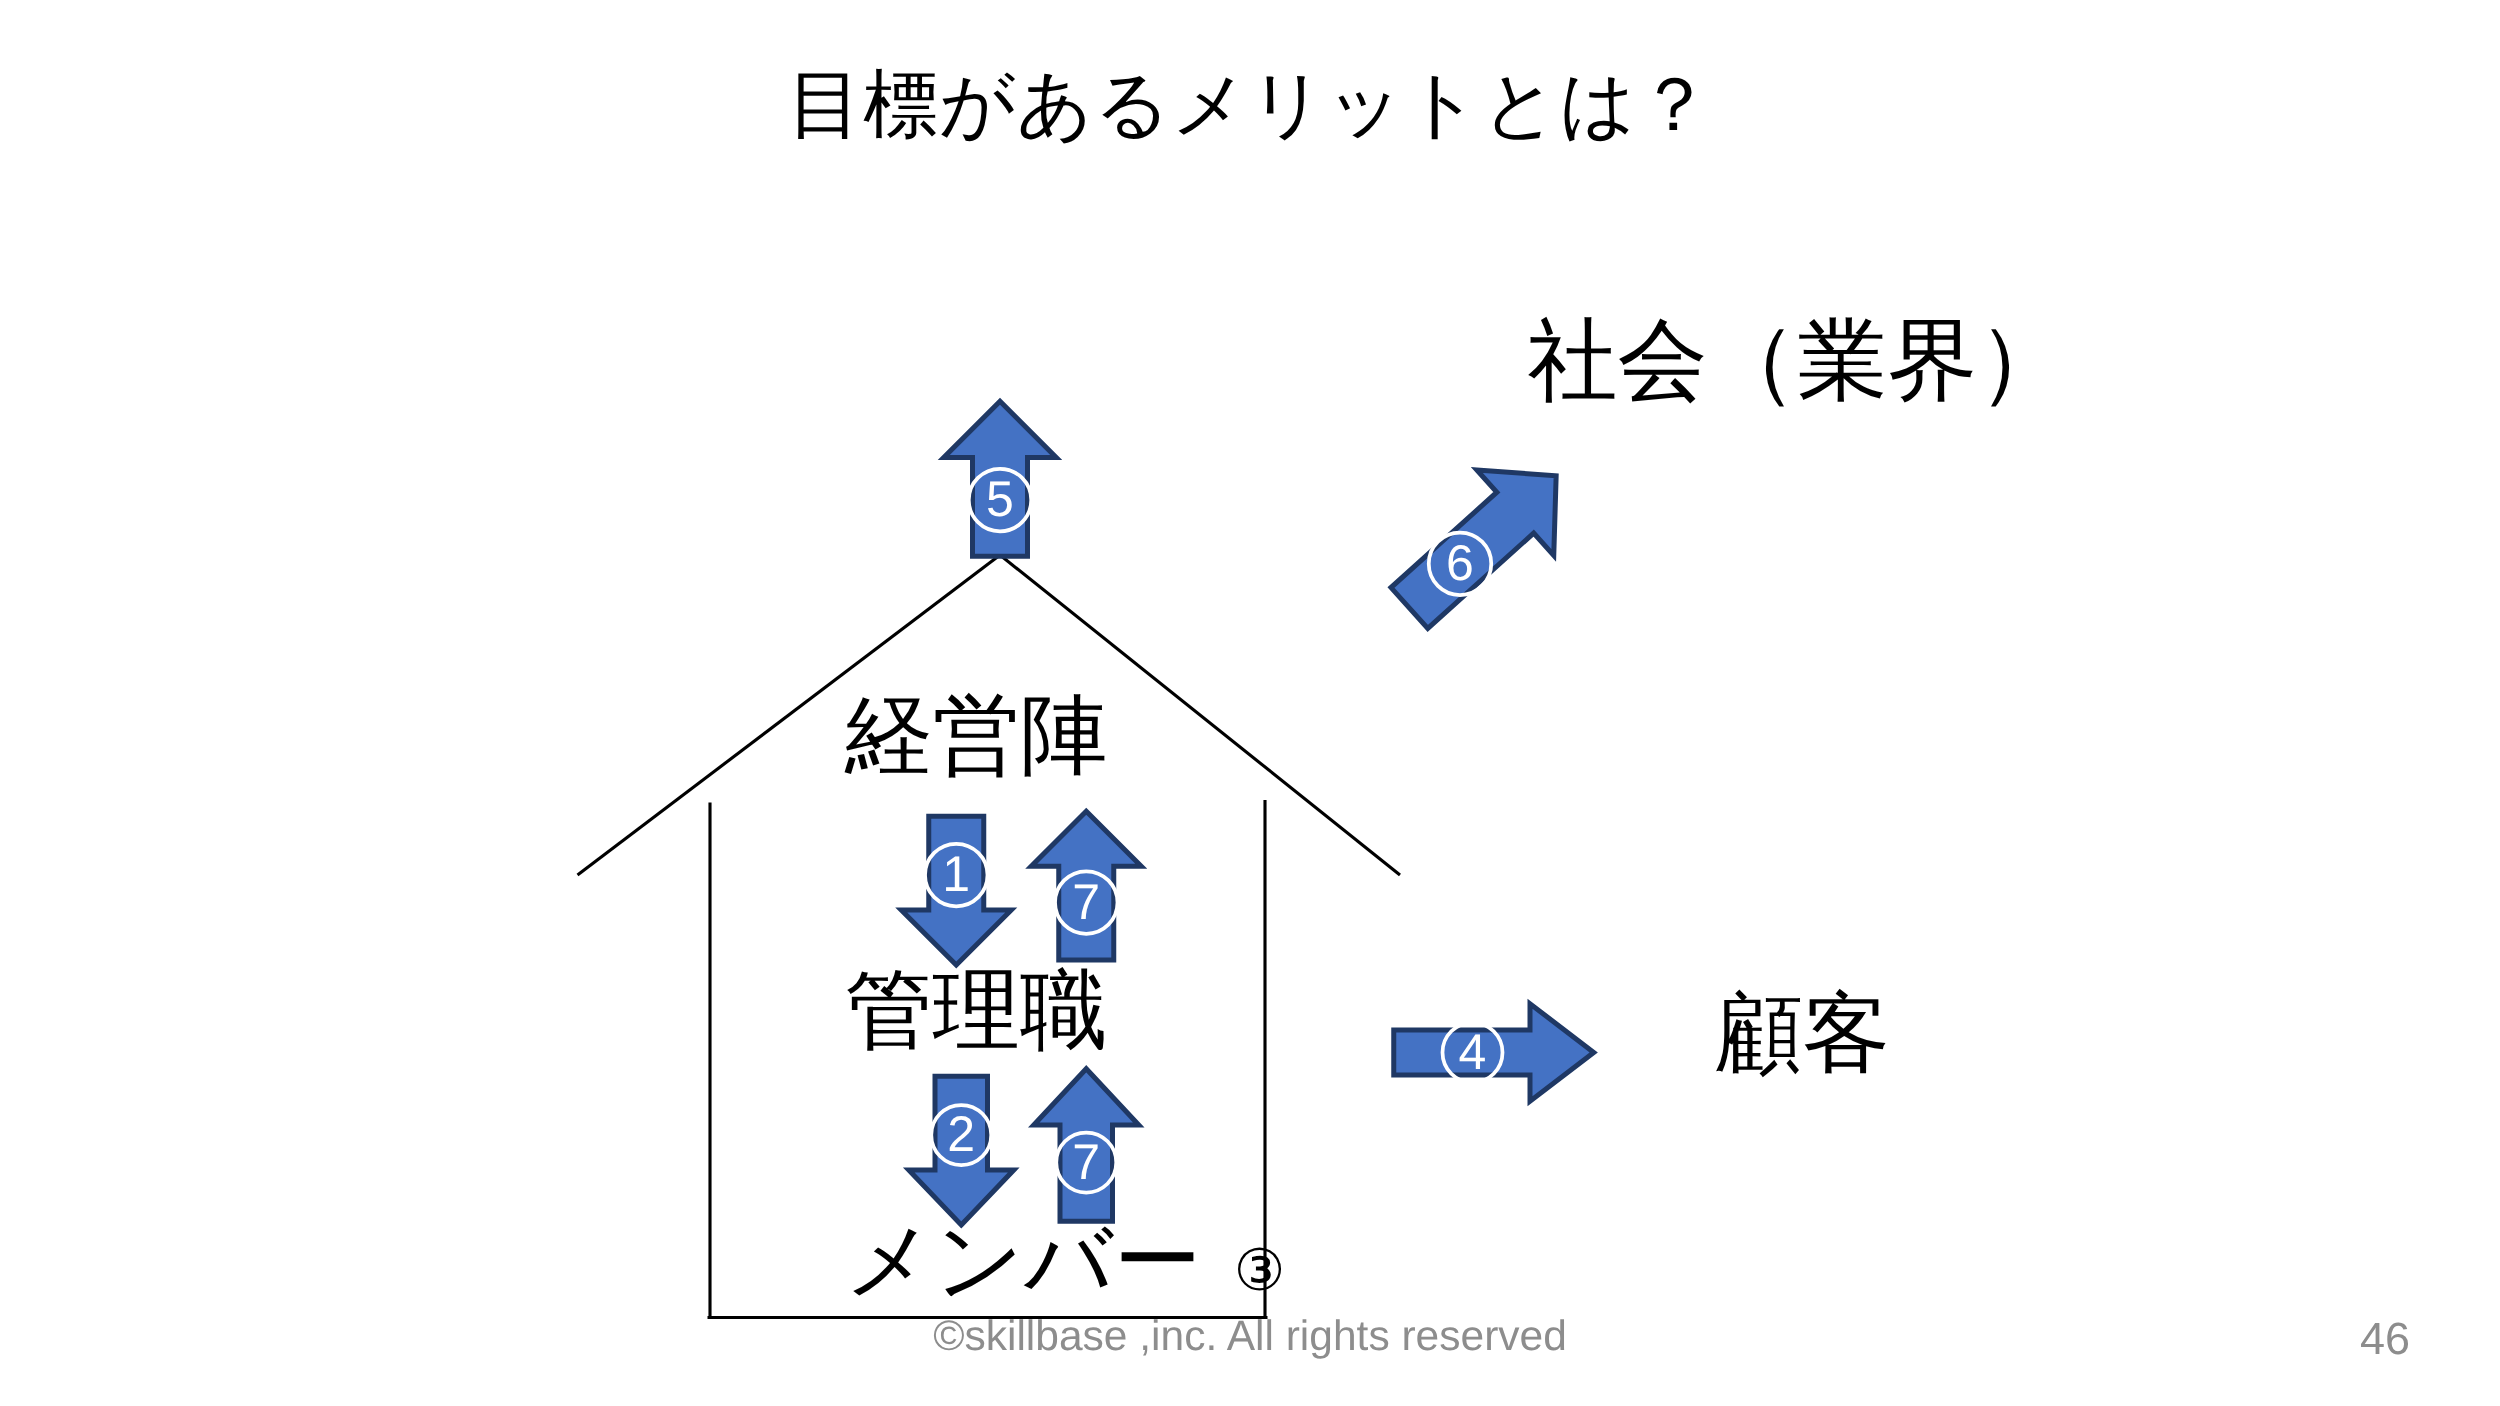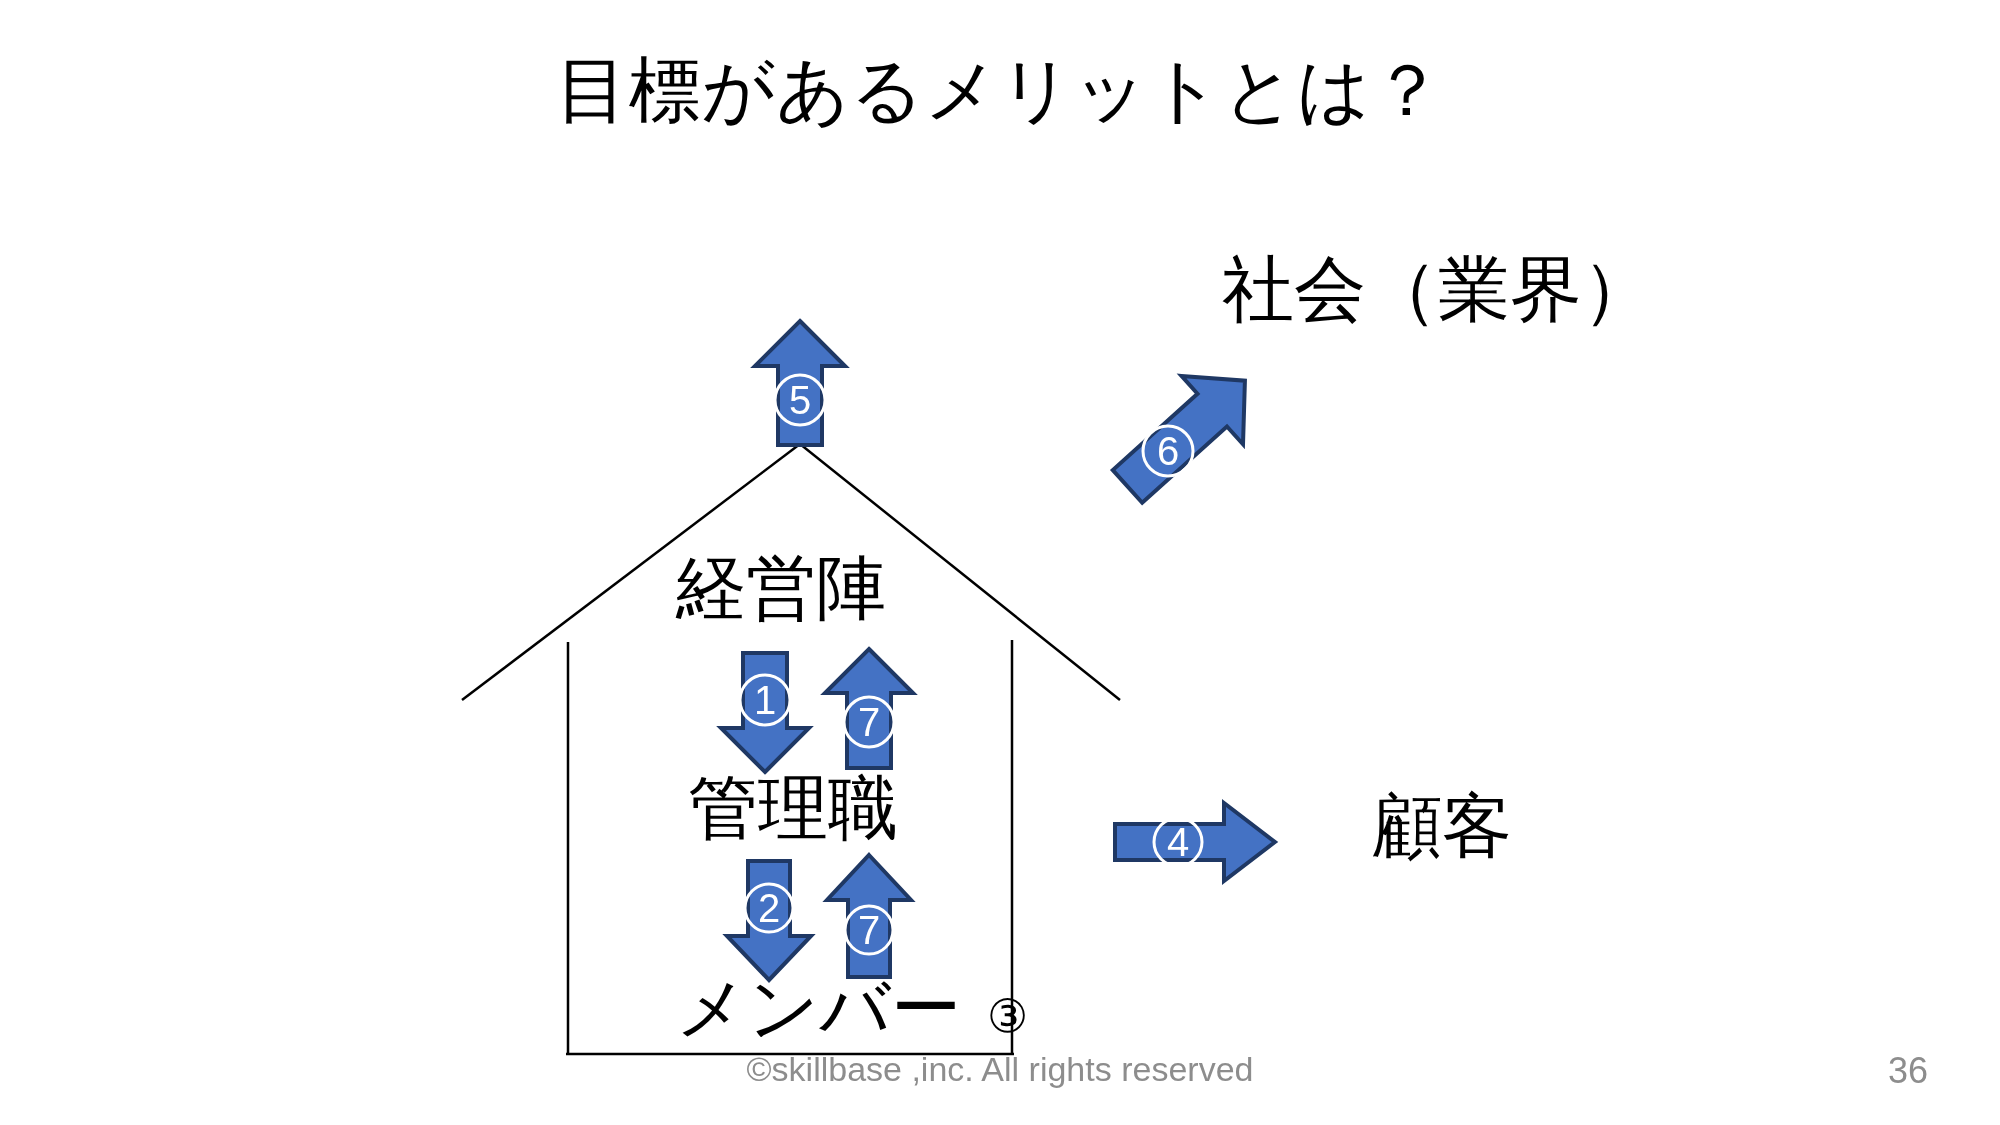--- a/index.html
+++ b/index.html
@@ -18,38 +18,38 @@
     overflow: hidden;
   }
 
   
   .slide-title {
     position: absolute;
     left: 0;
     top: 52px;
     width: 2000px;
     text-align: center;
-    font-size: 72px;
+    font-size: 60px;
     line-height: 1.08;
     color: #000000;
     letter-spacing: 0.01em;
     white-space: nowrap;
   }
 
   
   .node-label {
     position: absolute;
     color: #000000;
     white-space: nowrap;
     line-height: 1.05;
   }
   .lbl-investor { left: 600px;  top: 196px; font-size: 72px; }
   .lbl-society  { left: 1222px; top: 252px; font-size: 72px; }
   .lbl-exec     { left: 676px;  top: 552px; font-size: 70px; }
-  .lbl-manager  { left: 676px;  top: 772px; font-size: 70px; margin-left: 12px; }
+  .lbl-manager  { left: 676px;  top: 772px; font-size: 70px; }
   .lbl-member   { left: 676px;  top: 972px; font-size: 70px; }
   .lbl-customer { left: 1372px; top: 790px; font-size: 70px; }
 
   .member-row { display: flex; align-items: baseline; gap: 26px; }
   .circled-num-plain {
     font-size: 46px;
     color: #000000;
     line-height: 1;
   }
 
@@ -207,15 +207,15 @@
 
   <div class="arrow a4">
     <svg viewBox="0 0 166 84" width="166" height="84">
       <polygon points="163,42 112,81 112,60 3,60 3,24 112,24 112,3" fill="#4472C4" stroke="#1F3864" stroke-width="4" stroke-linejoin="miter"></polygon>
       <circle cx="66" cy="42" r="24" fill="none" stroke="#ffffff" stroke-width="3"></circle>
     </svg>
     <span class="arrow-num" style="left:66px;top:42px;">4</span>
   </div>
 
   <div class="footer-copy">©skillbase ,inc. All rights reserved</div>
-  <div class="page-number">36</div>
+  <div class="page-number">46</div>
 
 </div>
 
 </body></html>

